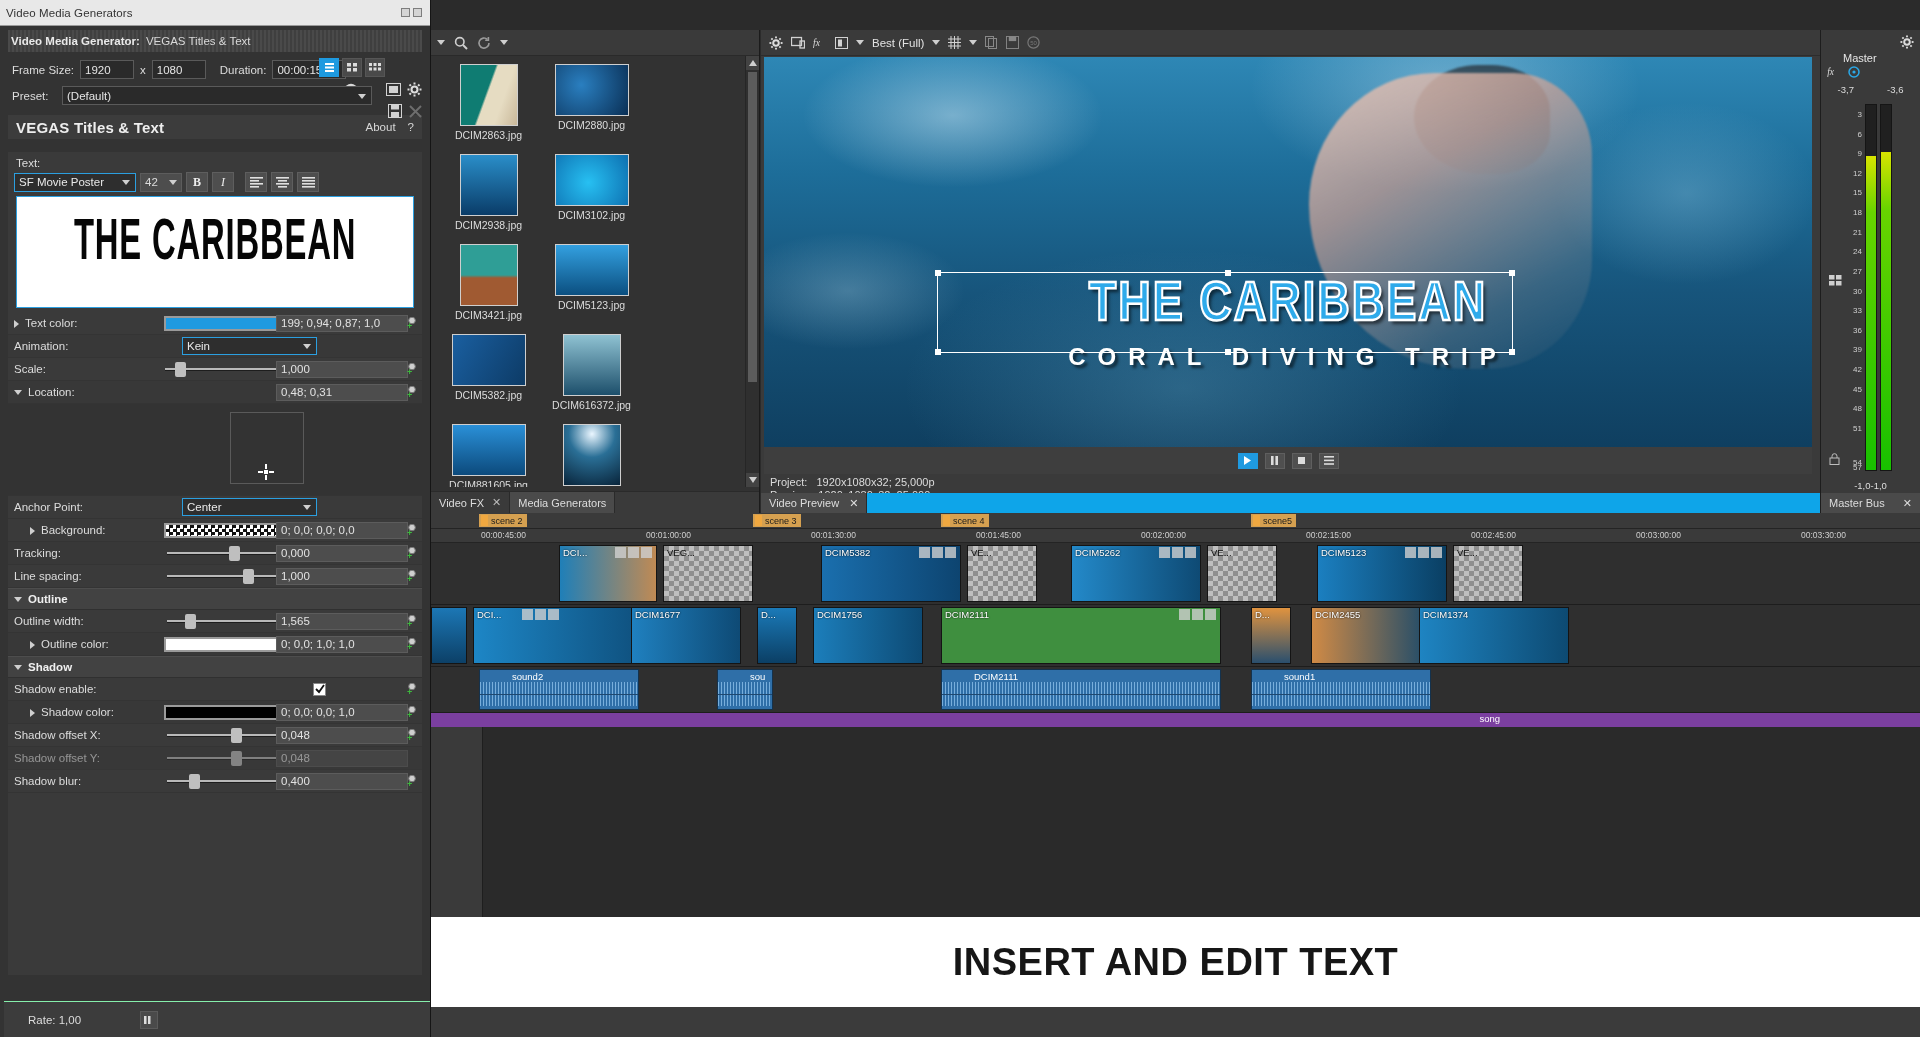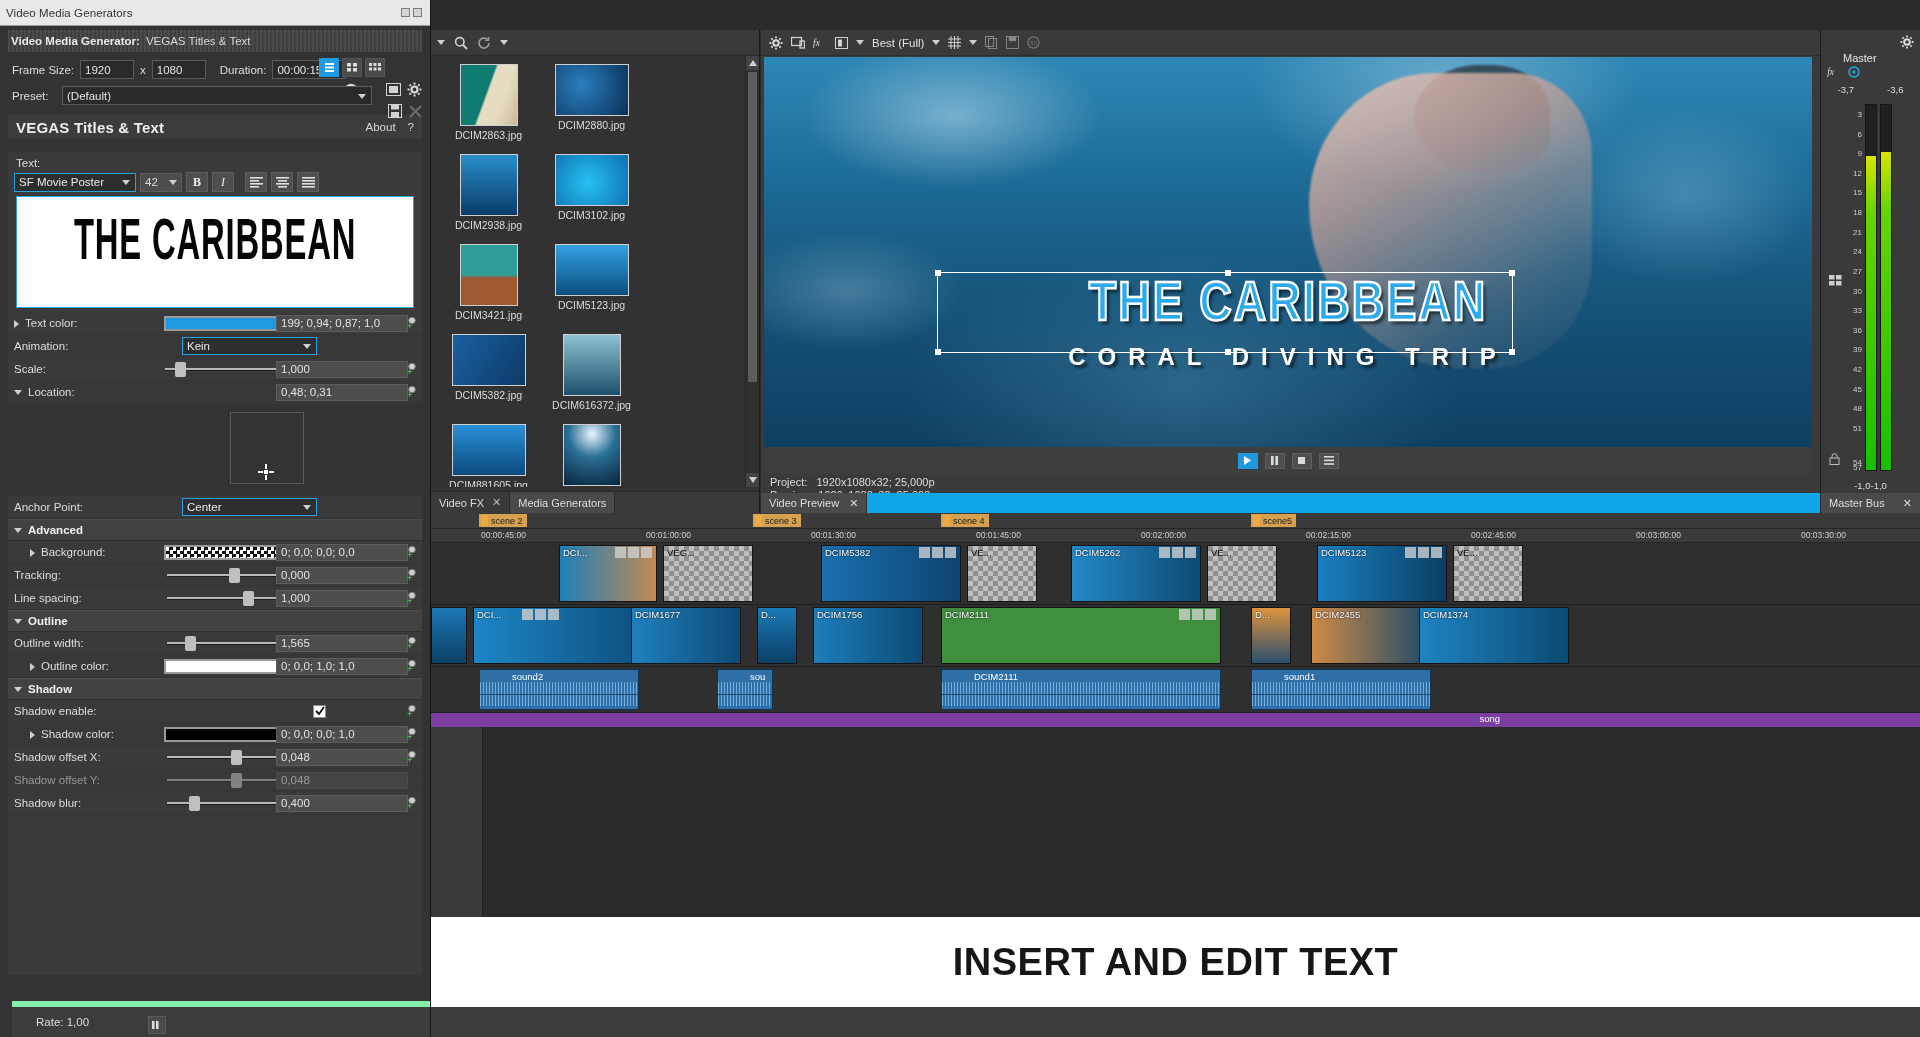--- a/index.html
+++ b/index.html
@@ -90,22 +90,22 @@
   .caret { width:0;height:0; border-top:5px solid #cfcfcf; border-left:4px solid transparent;
     border-right:4px solid transparent; }
   .slider { position:relative; width:130px; height:14px; margin-left:3px; }
   .slider .track { position:absolute; left:0; right:0; top:6px; height:3px; background:#b9b9b9;}
   .slider .knob { position:absolute; top:0; width:11px; height:15px; background:#bfbfbf; border-radius:2px;}
   .anim-dot { position:absolute; right:6px; width:13px; height:13px; }
   .locpad { height:92px; position:relative; background:#333; border-bottom:1px solid #343434;}
   .locpad .box { position:absolute; left:222px; top:8px; width:74px; height:72px; border:1px solid #5a5a5a;}
   .locpad .cross { position:absolute; left:250px; top:60px; color:#fff; font-size:15px; }
 
-  .ratebar { position:absolute; left:12px; right:0; bottom:0; height:36px; background:#3c3c3c;
-    border-top:6px solid #86efac; display:flex; align-items:center; padding-left:24px; }
+  .ratebar { position:absolute; left:4px; right:0; bottom:0; height:36px; background:#3c3c3c;
+    border-top:1px solid #86efac; display:flex; align-items:center; padding-left:24px; }
   .ratebar .r { font-size:11.5px; color:#ddd; }
   .ratebar .kbtn { position:absolute; left:136px; top:9px; width:18px; height:18px;
     background:#4a4a4a; border:1px solid #5a5a5a; display:flex; align-items:center; justify-content:center;}
 
   
   .explorer { position:absolute; left:431px; top:30px; width:329px; height:483px; background:#323232;
     border-right:1px solid #1b1b1b;}
   .exp-toolbar { height:26px; background:#3a3a3a; display:flex; align-items:center; gap:9px; padding-left:6px;
     border-bottom:1px solid #2a2a2a;}
   .exp-grid { position:absolute; left:0; top:26px; right:14px; bottom:26px; overflow:hidden;
@@ -468,24 +468,20 @@
         </div>
 
         <div class="prow">
           <span class="lbl">Anchor Point:</span>
           <div class="anim-sel">
             <span>Center</span>
             <span class="caret" style="position:absolute;right:5px;top:6px"></span>
           </div>
         </div>
 
-        <div class="secrow">
-          <span class="tri d"></span>
-          <span class="t">Advanced</span>
-        </div>
         <div class="prow">
           <span class="lbl ind" style="padding-left:0"><span class="tri r" style="margin-left:16px"></span><span>Background:</span></span>
           <div class="swatch" style="background:repeating-conic-gradient(#111 0% 25%, #fff 0% 50%) 0 0/7px 7px"></div>
           <div class="valbox">0; 0,0; 0,0; 0,0</div>
           <span class="anim-dot">
               <svg width="13" height="13" viewBox="0 0 13 13">
                 <circle cx="9" cy="3.5" r="3.3" fill="#cfcfcf" stroke="#777"></circle>
                 <text x="4" y="12" font-size="9" fill="#3dba3d" font-weight="bold" font-family="Liberation Sans">+</text>
               </svg>
             </span>

